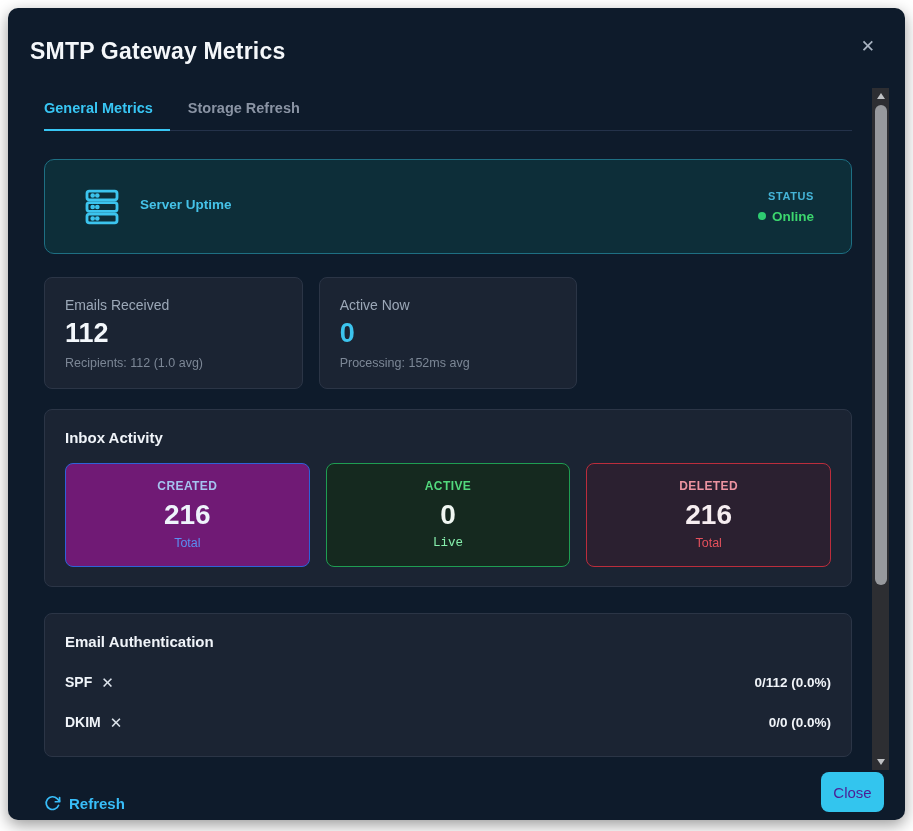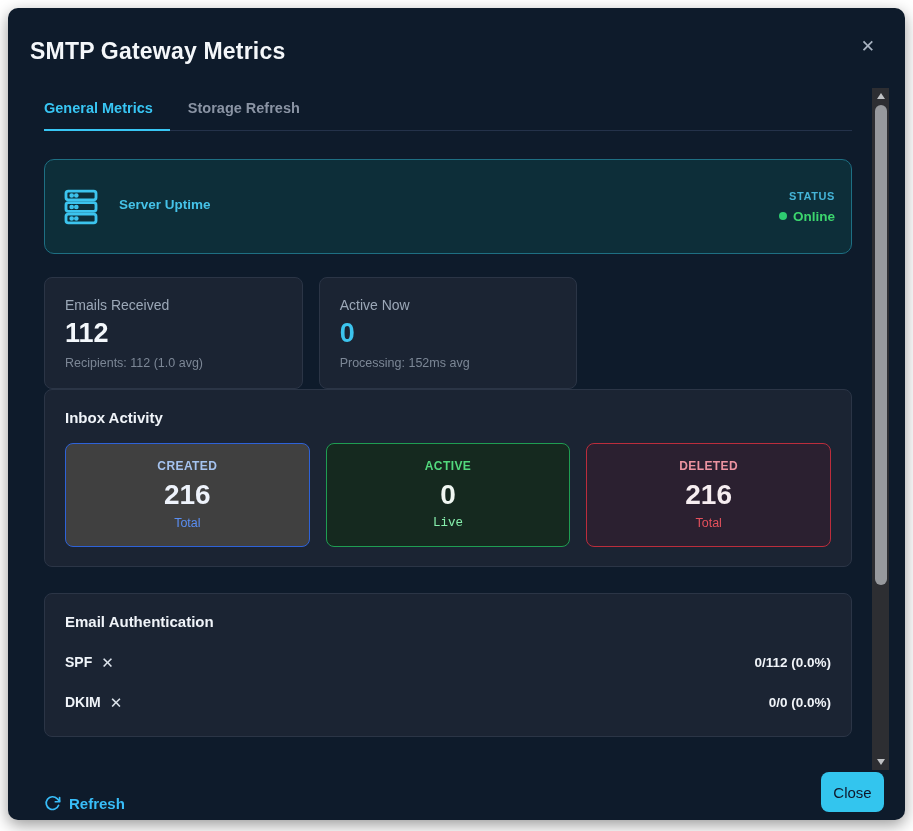--- a/index.html
+++ b/index.html
@@ -53,21 +53,21 @@
   }
 
   
   .uptime-card {
     margin-top:28px;
     height:95px;
     background:#0d2e39;
     border:1px solid #1f7ns;
     border:1px solid #1e6f83;
     border-radius:10px;
-    padding:16px 16px;
+    padding:16px 37px;
     display:flex; align-items:center;
   }
   .server-icon { width:40px; height:40px; flex:0 0 40px; margin-right:18px; }
   .uptime-main { flex:1; }
   .uptime-label { color:#45c2e8; font-size:13.5px; font-weight:bold; margin-bottom:5px; }
   .uptime-value { color:#eaf4f8; font-size:24px; font-weight:bold; letter-spacing:.3px; }
   .uptime-status { text-align:right; }
   .status-label { color:#45b4d8; font-size:11px; font-weight:bold; letter-spacing:.6px; margin-bottom:7px; }
   .status-online { color:#3cd66e; font-size:13.5px; font-weight:bold; display:flex; align-items:center; justify-content:flex-end; gap:6px; }
   .status-dot { width:8px; height:8px; border-radius:50%; background:#2ecc71; display:inline-block; }
@@ -78,27 +78,28 @@
     background:#1b2433; border:1px solid #2b3546; border-radius:8px;
     height:112px; padding:19px 20px;
   }
   .stat-title { color:#9ca8b8; font-size:14px; }
   .stat-value { color:#f3f7fb; font-size:27px; font-weight:bold; margin-top:6px; line-height:1.1; }
   .stat-value.cyan { color:#3cc4ee; }
   .stat-sub { color:#7c8796; font-size:12.5px; margin-top:7px; }
 
   
   .panel {
+    margin-top:20px;
     background:#1b2433; border:1px solid #2b3546; border-radius:8px;
     padding:19px 20px;
   }
   .panel-title { color:#f0f4f9; font-size:15px; font-weight:bold; }
   .inbox-grid { margin-top:17px; display:grid; grid-template-columns:1fr 1fr 1fr; gap:16px; }
   .inbox-card { border-radius:8px; text-align:center; padding:15px 10px 16px; border:1px solid; }
-  .inbox-card.blue  { background:#404040; border-color:#2e62d8; }
+  .inbox-card.blue  { background:#701a75; border-color:#2e62d8; }
   .inbox-card.green { background:#15291f; border-color:#1f9d52; }
   .inbox-card.red   { background:#2b2030; border-color:#bb2d3c; }
   .inbox-label { font-size:12px; font-weight:bold; letter-spacing:.4px; }
   .inbox-card.blue  .inbox-label { color:#a5c3ef; }
   .inbox-card.green .inbox-label { color:#52d97d; }
   .inbox-card.red   .inbox-label { color:#ec93a0; }
   .inbox-value { font-size:28px; font-weight:bold; margin-top:7px; line-height:1.05; }
   .inbox-card.blue  .inbox-value { color:#eef3fb; }
   .inbox-card.green .inbox-value { color:#f0f7f2; }
   .inbox-card.red   .inbox-value { color:#f6edf0; }
@@ -117,21 +118,21 @@
 
   
   .modal-footer {
     flex:0 0 50px; height:50px;
     display:flex; justify-content:space-between; align-items:flex-end;
     padding:0 21px 8px 36px;
   }
   .refresh-link { display:flex; align-items:center; gap:8px; color:#38bdf8; font-size:15px; font-weight:bold; cursor:pointer; }
   .refresh-icon { width:17px; height:17px; }
   .close-btn {
-    background:#33c5ee; color:#0f172a;
+    background:#33c5ee; color:#4c1d95;
     border:none; border-radius:8px;
     width:63px; height:40px;
     font-family:"Liberation Sans", sans-serif;
     font-size:15px; cursor:pointer;
   }
 
   
   .scrollbar {
     position:absolute; top:0; bottom:0; right:16px; width:17px;
     background:#2d2e32;

